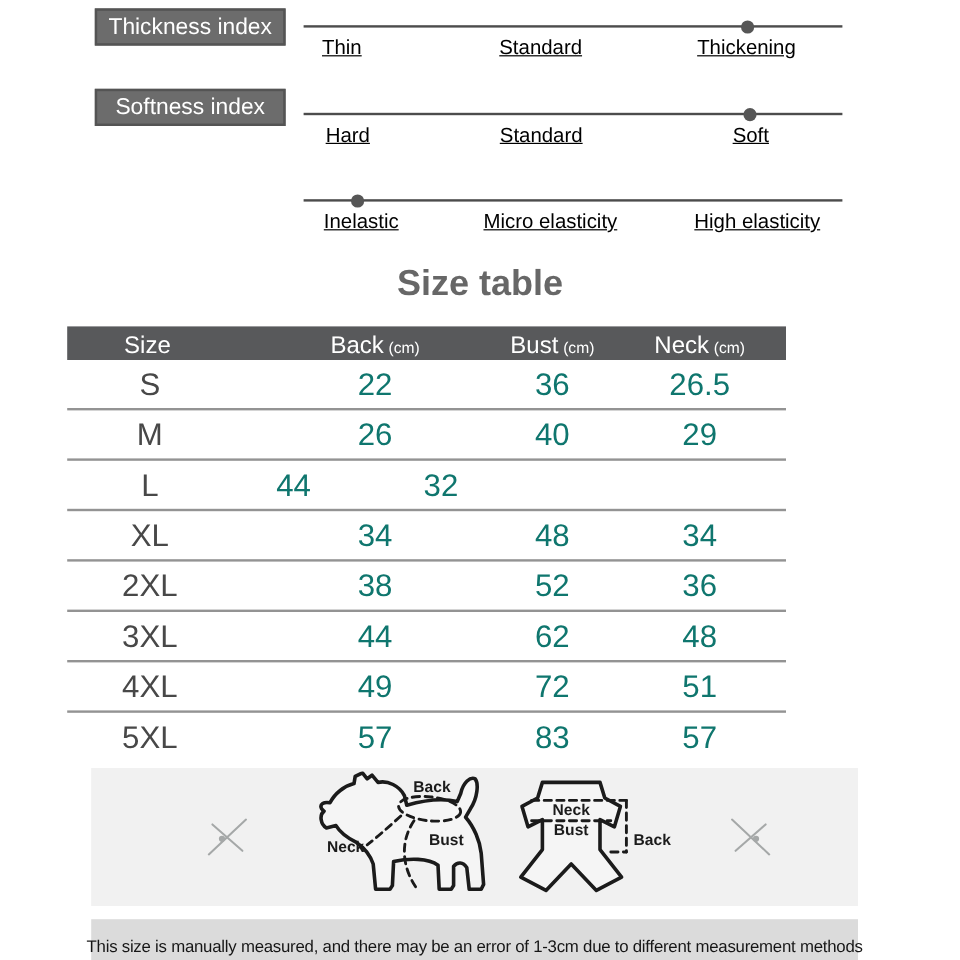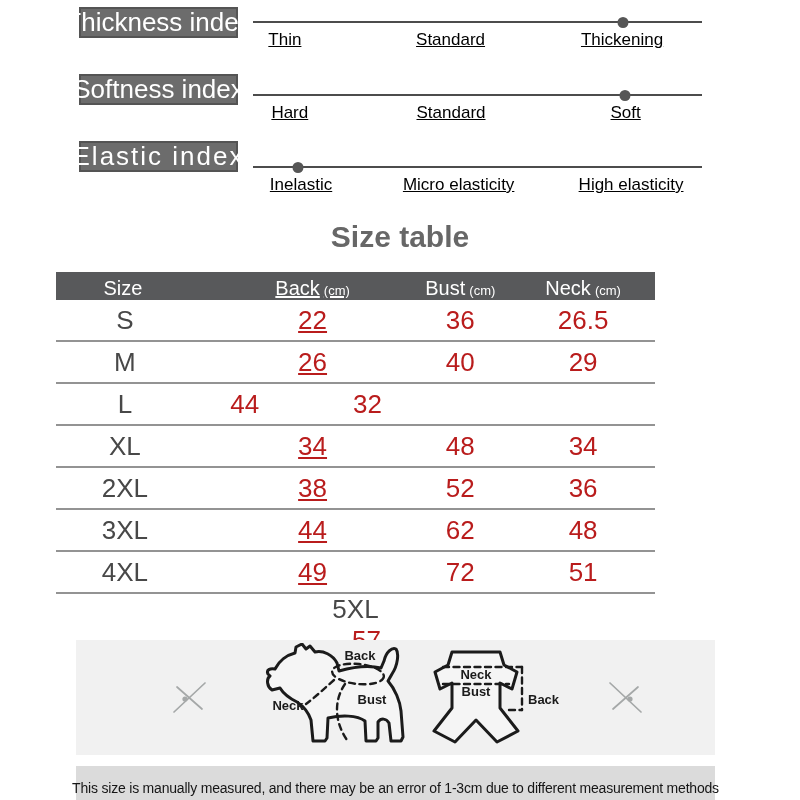--- a/index.html
+++ b/index.html
@@ -6,41 +6,41 @@
   .page{position:relative;width:800px;height:800px;background:#fff;overflow:hidden;
         font-family:"Liberation Sans",sans-serif;}
 
   
   .index-row{position:absolute;left:0;right:0;height:66px;}
   .row-0{top:7px;--ly:14px;}
   .row-1{top:74px;--ly:20px;}
   .row-2{top:141px;--ly:25px;}
   .index-label{position:absolute;left:79px;width:159px;height:31px;box-sizing:border-box;
        background:var(--label-bg,#6c6c6c);border:2px solid #545454;color:#fff;
-       font-size:26px;display:flex;align-items:center;justify-content:center;white-space:nowrap;}
+       font-size:19px;display:flex;align-items:center;justify-content:center;white-space:nowrap;}
   .row-2 .index-label{letter-spacing:2px;}
   .slider{position:absolute;left:253px;width:449px;top:0;height:66px;}
   .slider-line{position:absolute;left:0;right:0;top:var(--ly);height:2px;background:var(--line,#4c4c4c);}
   .slider-dot{position:absolute;top:calc(var(--ly) - 4px);width:11px;height:11px;border-radius:50%;
        background:#565656;transform:translateX(-50%);}
   .slider-opt{position:absolute;top:calc(var(--ly) + 9px);transform:translateX(-50%);
        font-size:17px;color:#000000;white-space:nowrap;text-decoration:underline;}
 
   
   .size-title{position:absolute;top:220px;left:0;width:100%;text-align:center;margin:0;
        font-size:30px;font-weight:bold;color:#676767;}
   .size-table{position:absolute;top:272px;left:56px;width:599px;}
   .thead{display:flex;height:28px;background:var(--header-bg,#58595b);align-items:flex-end;color:#fff;}
   .col-0{width:23%;}.col-1{width:36%;}.col-2{width:17%;}.col-3{width:24%;}
   .th{box-sizing:border-box;text-align:center;font-size:20px;white-space:nowrap;}
-  .th.col-1,.td.col-1{padding-left:22px;box-sizing:border-box;text-decoration:underline;}
+  .th.col-1,.td.col-1{padding-left:22px;box-sizing:border-box;}
   .cunit{font-size:13px;margin-left:4px;}
   .tr{display:flex;height:40px;align-items:center;border-bottom:2px solid #939393;}
-  .tr:last-child{border-bottom:none;flex-direction:column;}
-  .td{text-align:center;font-size:26px;color:#b91c1c;}
+  .tr:last-child{border-bottom:none;}
+  .td{text-align:center;font-size:26px;color:#0f766e;}
   .td.col-0{color:#484848;}
 
   
   .diagram-panel{position:absolute;top:640px;left:76px;width:639px;height:115px;
        background:var(--panel-bg,#f1f1f1);display:flex;align-items:center;}
   .scissors-l{margin-left:92px;}
   .dog-svg{margin-left:53px;}
   .garment-svg{margin-left:0;}
   .scissors-r{margin-left:38px;}
   svg text{font-family:"Liberation Sans",sans-serif;font-size:13px;font-weight:bold;fill:#1b1b1b;}
@@ -76,21 +76,20 @@
       <div class="slider">
         <div class="slider-line"></div>
         <div class="slider-dot" style="left: 82.8%;"></div>
         <span class="slider-opt" style="left: 8.2%;">Hard</span>
         <span class="slider-opt" style="left: 44.1%;">Standard</span>
         <span class="slider-opt" style="left: 83%;">Soft</span>
       </div>
     </div>
 
     <div class="index-row row-2">
-      <div class="index-label">Elastic index</div>
       <div class="slider">
         <div class="slider-line"></div>
         <div class="slider-dot" style="left: 10%;"></div>
         <span class="slider-opt" style="left: 10.7%;">Inelastic</span>
         <span class="slider-opt" style="left: 45.8%;">Micro elasticity</span>
         <span class="slider-opt" style="left: 84.2%;">High elasticity</span>
       </div>
     </div>
   </section>
 

